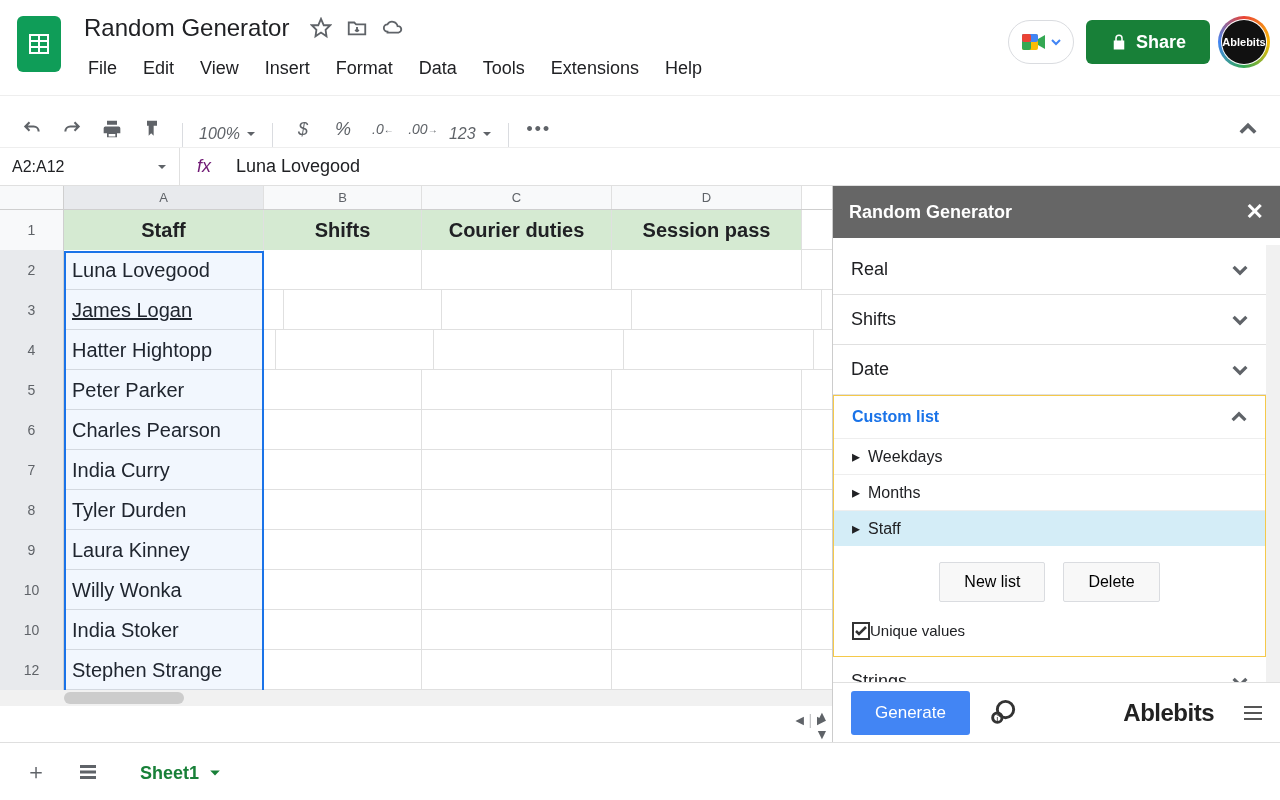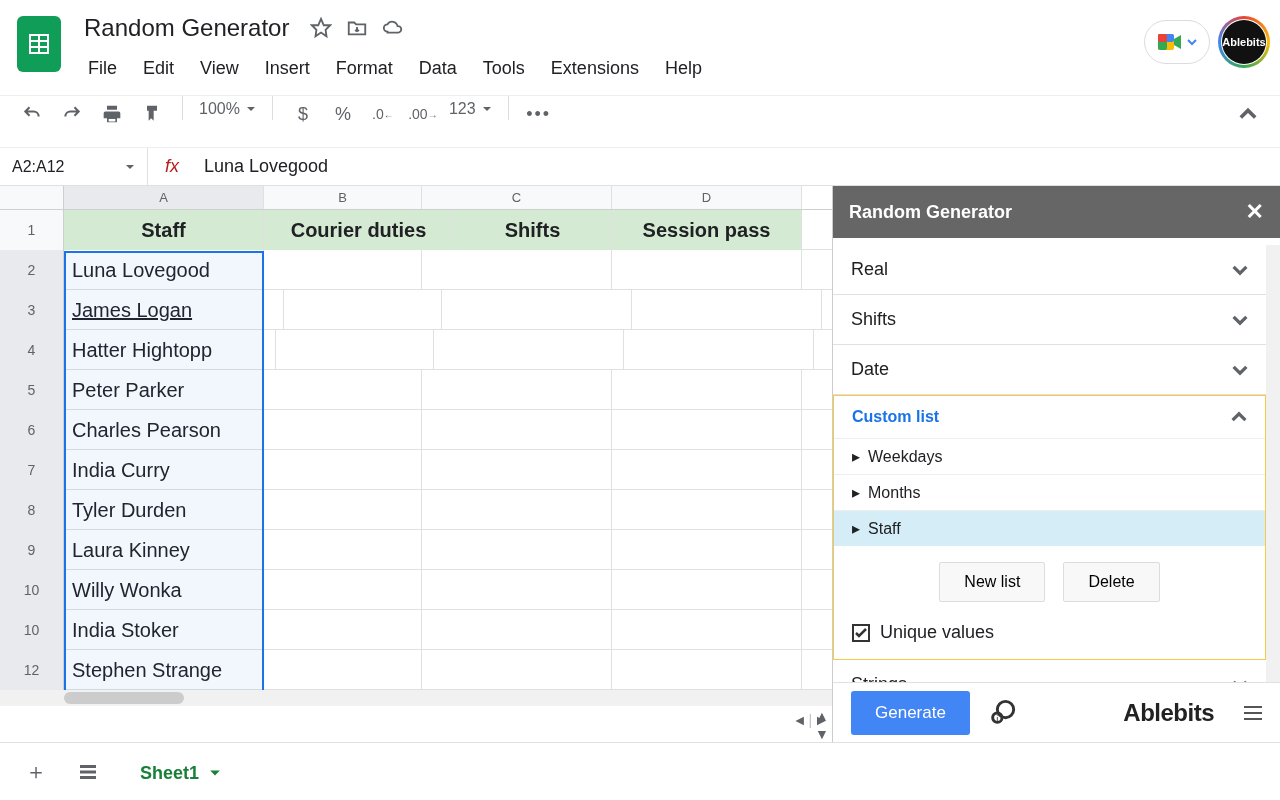--- a/index.html
+++ b/index.html
@@ -19,31 +19,31 @@
 .menu-item { font-size: 18px; padding: 4px 10px; border-radius: 4px; cursor: pointer; color: #202124; }
 .header-right { margin-left: auto; display: flex; align-items: center; gap: 12px; padding-top: 10px; }
 .meet-btn { width: 66px; height: 44px; border: 1px solid #dadce0; border-radius: 22px; display: flex; align-items: center; justify-content: center; gap: 4px; cursor: pointer; }
 .share-btn { height: 44px; padding: 0 24px; background: #188038; color: #fff; border-radius: 6px; font-size: 18px; font-weight: 600; display: flex; align-items: center; gap: 8px; cursor: pointer; }
 .avatar { width: 44px; height: 44px; border-radius: 50%; background: #111; color: #fff; display: flex; align-items: center; justify-content: center; font-size: 11px; font-weight: bold; position: relative; }
 .avatar-ring { position: absolute; inset: -4px; border-radius: 50%; background: conic-gradient(#ea4335, #fbbc05, #34a853, #4285f4, #ea4335); z-index: -1; }
 .avatar-ring::after { content: ""; position: absolute; inset: 3px; border-radius: 50%; background: #fff; }
 .avatar span { z-index: 1; }
 
 
-.toolbar { height: 52px; display: flex; align-items: flex-start; padding: 0 14px; gap: 4px; color: #5f6368; border-bottom: 1px solid #eee; }
+.toolbar { height: 52px; display: flex; align-items: flex-end; padding: 0 14px; gap: 4px; color: #5f6368; border-bottom: 1px solid #eee; font-style: italic; }
 .tb-btn { width: 36px; height: 36px; display: inline-flex; align-items: center; justify-content: center; border-radius: 4px; cursor: pointer; font-size: 16px; }
 .tb-div { width: 1px; height: 24px; background: #dadce0; margin: 0 8px; }
 .tb-text { font-size: 16px; padding: 4px 4px; display: flex; align-items: center; gap: 6px; cursor: pointer; }
 .tb-spacer { flex: 1; }
 .tb-collapse { width: 36px; height: 36px; display: flex; align-items: center; justify-content: center; cursor: pointer; }
 
 
 .fx-bar { height: 38px; display: flex; align-items: center; border-bottom: 1px solid #e0e0e0; }
-.name-box { width: 148px; height: 100%; border-right: 1px solid #e0e0e0; display: flex; align-items: center; padding: 0 12px; font-size: 16px; justify-content: space-between; }
-.fx-label { width: 48px; text-align: center; color: #b91c1c; font-style: italic; font-size: 18px; }
+.name-box { width: 180px; height: 100%; border-right: 1px solid #e0e0e0; display: flex; align-items: center; padding: 0 12px; font-size: 16px; justify-content: space-between; }
+.fx-label { width: 48px; text-align: center; color: #701a75; font-style: italic; font-size: 18px; }
 .fx-input { flex: 1; font-size: 18px; padding: 0 8px; }
 
 
 .main { display: flex; height: 556px; }
 .sheet-area { width: 832px; position: relative; display: flex; flex-direction: column; overflow: hidden; }
 .side-panel { flex: 1; display: flex; flex-direction: column; border-left: 1px solid #ccc; }
 
 
 .col-headers { display: flex; height: 24px; font-size: 13px; color: #5f6368; border-bottom: 1px solid #cfcfcf; }
 .corner { width: 64px; height: 100%; background: #f8f9fa; border-right: 1px solid #cfcfcf; }
@@ -68,21 +68,21 @@
 .sp-scroll-gutter { position:absolute; right:0; top:0; bottom:0; width:14px; background:#f1f1f1; }
 .sp-section { border-bottom: 1px solid #e0e0e0; padding: 14px 18px; font-size: 18px; display: flex; align-items: center; cursor: pointer; }
 .sp-section .chev { margin-left: auto; color: #5f6368; }
 .sp-active { border: 1px solid #f5c94a; color: #1a73e8; margin: 0; }
 .sp-active .sp-section-head { display:flex; align-items:center; padding: 12px 18px; font-weight: 600; }
 .sp-list { background: #fff; color: #202124; }
 .sp-list-item { display: flex; align-items: center; gap: 8px; padding: 8px 18px; font-size: 16px; border-top:1px solid #eee; cursor: pointer;}
 .sp-list-item.selected { background: #d4edf7; }
 .sp-btns { display: flex; gap: 18px; justify-content: center; padding: 16px 0 10px; }
 .sp-btn { padding: 10px 24px; border: 1px solid #dadce0; background: #f8f8f8; font-size: 16px; cursor: pointer; border-radius: 2px; }
-.sp-check { display: flex; align-items: center; gap: 10px; padding: 10px 18px 16px; font-size: 18px; color:#202124;}
+.sp-check { display: flex; padding: 10px 18px 16px; font-size: 15px; color:#202124;}
 .sp-footer { height: 60px; display: flex; align-items: center; padding: 0 18px; gap: 18px; border-top: 1px solid #e0e0e0; }
 .gen-btn { background: #4285f4; color: #fff; padding: 12px 24px; font-size: 17px; border-radius: 3px; cursor: pointer; border:none;}
 .ablebits-word { margin-left:auto; font-size: 24px; font-weight: bold; color:#222; letter-spacing:-0.5px;}
 .burger { margin-left: 12px; display: flex; flex-direction: column; gap: 4px; cursor:pointer; }
 .burger span { width: 18px; height: 2px; background: #555; }
 .rg-logo { width:28px; height:28px; }
 
 
 .bottom { height: 58px; border-top: 1px solid #dfdfdf; display: flex; align-items: center; padding: 0 16px; gap: 12px; }
 .bb-btn { width: 40px; height: 40px; display: flex; align-items: center; justify-content: center; color: #5f6368; font-size: 22px; cursor:pointer; }
@@ -147,20 +147,26 @@
           <rect x="1" y="3" width="16" height="16" rx="2" fill="#fbbc05"></rect>
           <rect x="1" y="3" width="9" height="16" rx="2" fill="#34a853"></rect>
           <rect x="1" y="3" width="16" height="8" rx="2" fill="#4285f4"></rect>
           <rect x="1" y="3" width="9" height="8" rx="2" fill="#ea4335"></rect>
           <path d="M17 8l7-4v14l-7-4z" fill="#34a853"></path>
         </svg>
       <svg width="10" height="10" viewBox="0 0 10 10">
           <path d="M1 3l4 4 4-4" fill="none" stroke="#4285f4" stroke-width="2"></path>
         </svg>
     </div>
+    <div class="share-btn">
+      <svg width="18" height="18" viewBox="0 0 24 24" fill="#fff">
+          <path d="M12 2a5 5 0 00-5 5v3H5v12h14V10h-2V7a5 5 0 00-5-5zm-3 5a3 3 0 016 0v3H9V7z"></path>
+        </svg>
+      <span>Share</span>
+    </div>
     <div class="avatar">
       <div class="avatar-ring"></div>
       <span>Ablebits</span>
     </div>
   </div>
 </div>
 
 <div class="toolbar">
   <div class="tb-btn">
       <svg width="20" height="20" viewBox="0 0 24 24" fill="none" stroke="#5f6368" stroke-width="2.5">
@@ -228,22 +234,22 @@
         <div class="col-h sel" style="width: 200px;">A</div>
         <div class="col-h" style="width: 158px;">B</div>
         <div class="col-h" style="width: 190px;">C</div>
         <div class="col-h" style="width: 190px;">D</div>
       </div>
     <div class="rows" id="rowsContainer" style="position:relative;">
 
     <div class="row hdr-row" style="height: 40px;">
           <div class="row-h" style="height: 40px;">1</div>
           <div class="cell" style="width: 200px; height: 40px;">Staff</div>
+          <div class="cell" style="width: 158px; height: 40px;">Shifts</div>
           <div class="cell" style="width: 190px; height: 40px;">Courier duties</div>
-          <div class="cell" style="width: 158px; height: 40px;">Shifts</div>
           <div class="cell" style="width: 190px; height: 40px;">Session pass</div>
         </div>
         <div class="row" style="height: 40px;">
           <div class="row-h sel" style="height: 40px;">2</div>
           <div class="cell" style="width: 200px; height: 40px;">Luna Lovegood</div>
           <div class="cell" style="width: 158px; height: 40px;"></div>
           <div class="cell" style="width: 190px; height: 40px;"></div>
           <div class="cell" style="width: 190px; height: 40px;"></div>
         </div>
         <div class="row" style="height: 40px;">

